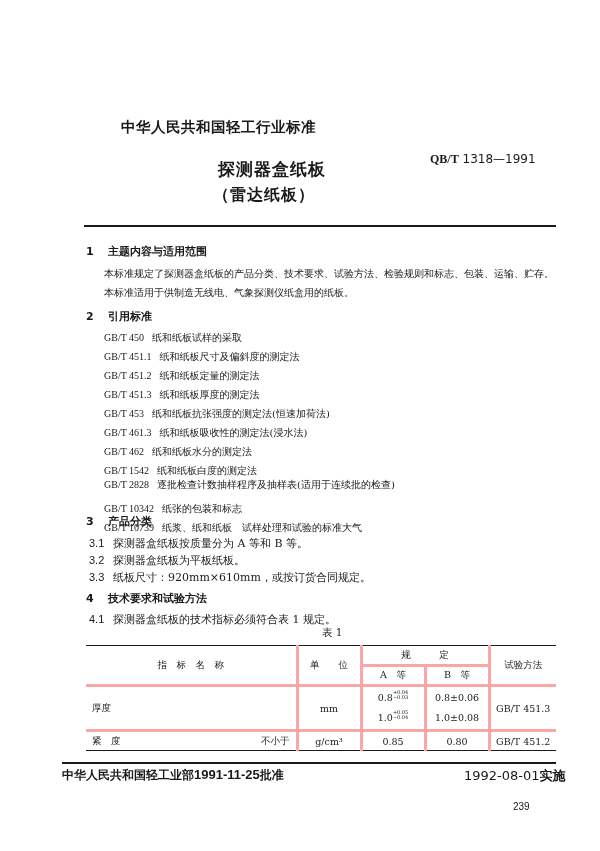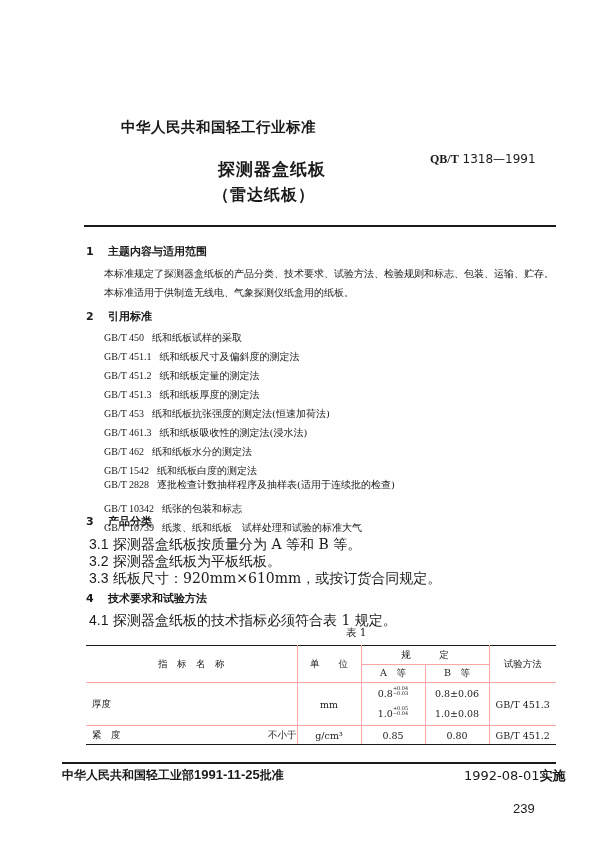--- a/index.html
+++ b/index.html
@@ -16,48 +16,48 @@
   .std-no { left: 430px; top: 152px; font-size: 12px; text-align: center; }
   .std-no .pre { font-family: "Liberation Serif", serif; font-weight: bold; }
   .title { left: 218px; top: 158px; font-size: 17px; letter-spacing: 1px; }
   .subtitle { left: 213px; top: 185px; font-size: 16px; letter-spacing: 1px; }
 
   .sec { font-size: 11px; }
   .sec .num { display: inline-block; width: 22px; }
   .para { font-size: 10px; }
   .ref { font-size: 10px; left: 104px; }
   .ref .code { display: inline-block; margin-right: 8px; font-family: "Liberation Serif", serif; }
-  .clause { font-size: 14px; left: 89px; }
+  .clause { font-size: 11px; left: 89px; }
   .clause .cnum { display: inline-block; width: 24px; font-family: "Liberation Sans", sans-serif; }
 
-  .tbl-cap { left: 322px; top: 626px; font-size: 10.5px; margin-left: 24px; }
+  .tbl-cap { left: 322px; top: 626px; font-size: 10.5px; }
   table.spec {
     position: absolute; left: 86px; top: 645px; width: 470px;
     border-collapse: collapse; font-size: 9.5px;
   }
   table.spec td, table.spec th {
-    border: 1px solid #fca5a5; text-align: center; vertical-align: middle; font-weight: normal; padding: 0;
+    border: 3px solid #fca5a5; text-align: center; vertical-align: middle; font-weight: normal; padding: 0;
   }
   table.spec tr.h1 td { height: 18px; }
   table.spec tr.h2 td { height: 17px; }
   table.spec tr.r1 td { height: 42px; }
   table.spec tr.r2 td { height: 18px; }
   table.spec .left { text-align: left; padding-left: 6px; }
   table.spec tr.first td { border-top: 1.5px solid #1a1a1a; }
   table.spec tr.last td { border-bottom: 1.5px solid #1a1a1a; }
   table.spec td:first-child { border-left: none; }
   table.spec td:last-child { border-right: none; text-align: center; }
   .tol { display: inline-block; font-size: 5px; line-height: 5px; vertical-align: 2px; text-align: left; }
   .stack { line-height: 20px; }
-  .qual { float: right; padding-right: 0; }
+  .qual { float: right; padding-right: 6px; }
 
   .footer-l { left: 62px; top: 767px; font-size: 12px; }
   .footer-l .d { font-family: "Liberation Sans", sans-serif; font-size: 13px; }
   .footer-r { left: 464px; top: 767px; font-size: 13px; }
-  .page-num { left: 513px; top: 801px; font-size: 13px; font-family: "Liberation Sans", sans-serif; }
+  .page-num { left: 513px; top: 801px; font-size: 10px; font-family: "Liberation Sans", sans-serif; }
 </style>
 </head>
 <body>
 
 <div class="abs agency sans bold">中华人民共和国轻工行业标准</div>
 <div class="abs std-no">
   <span class="pre">QB/T</span>
   <span class="sans">1318—1991</span>
 </div>
 <div class="abs title sans bold">探测器盒纸板</div>

